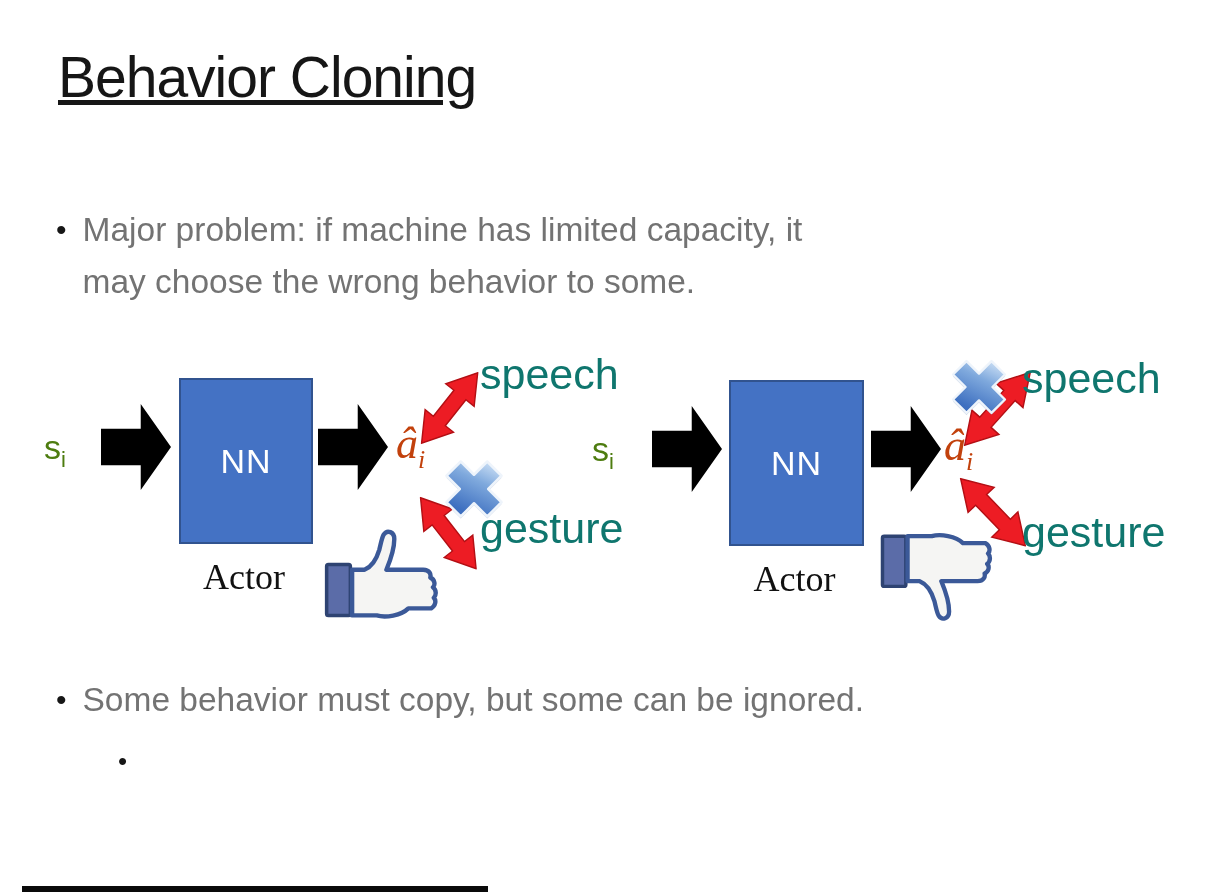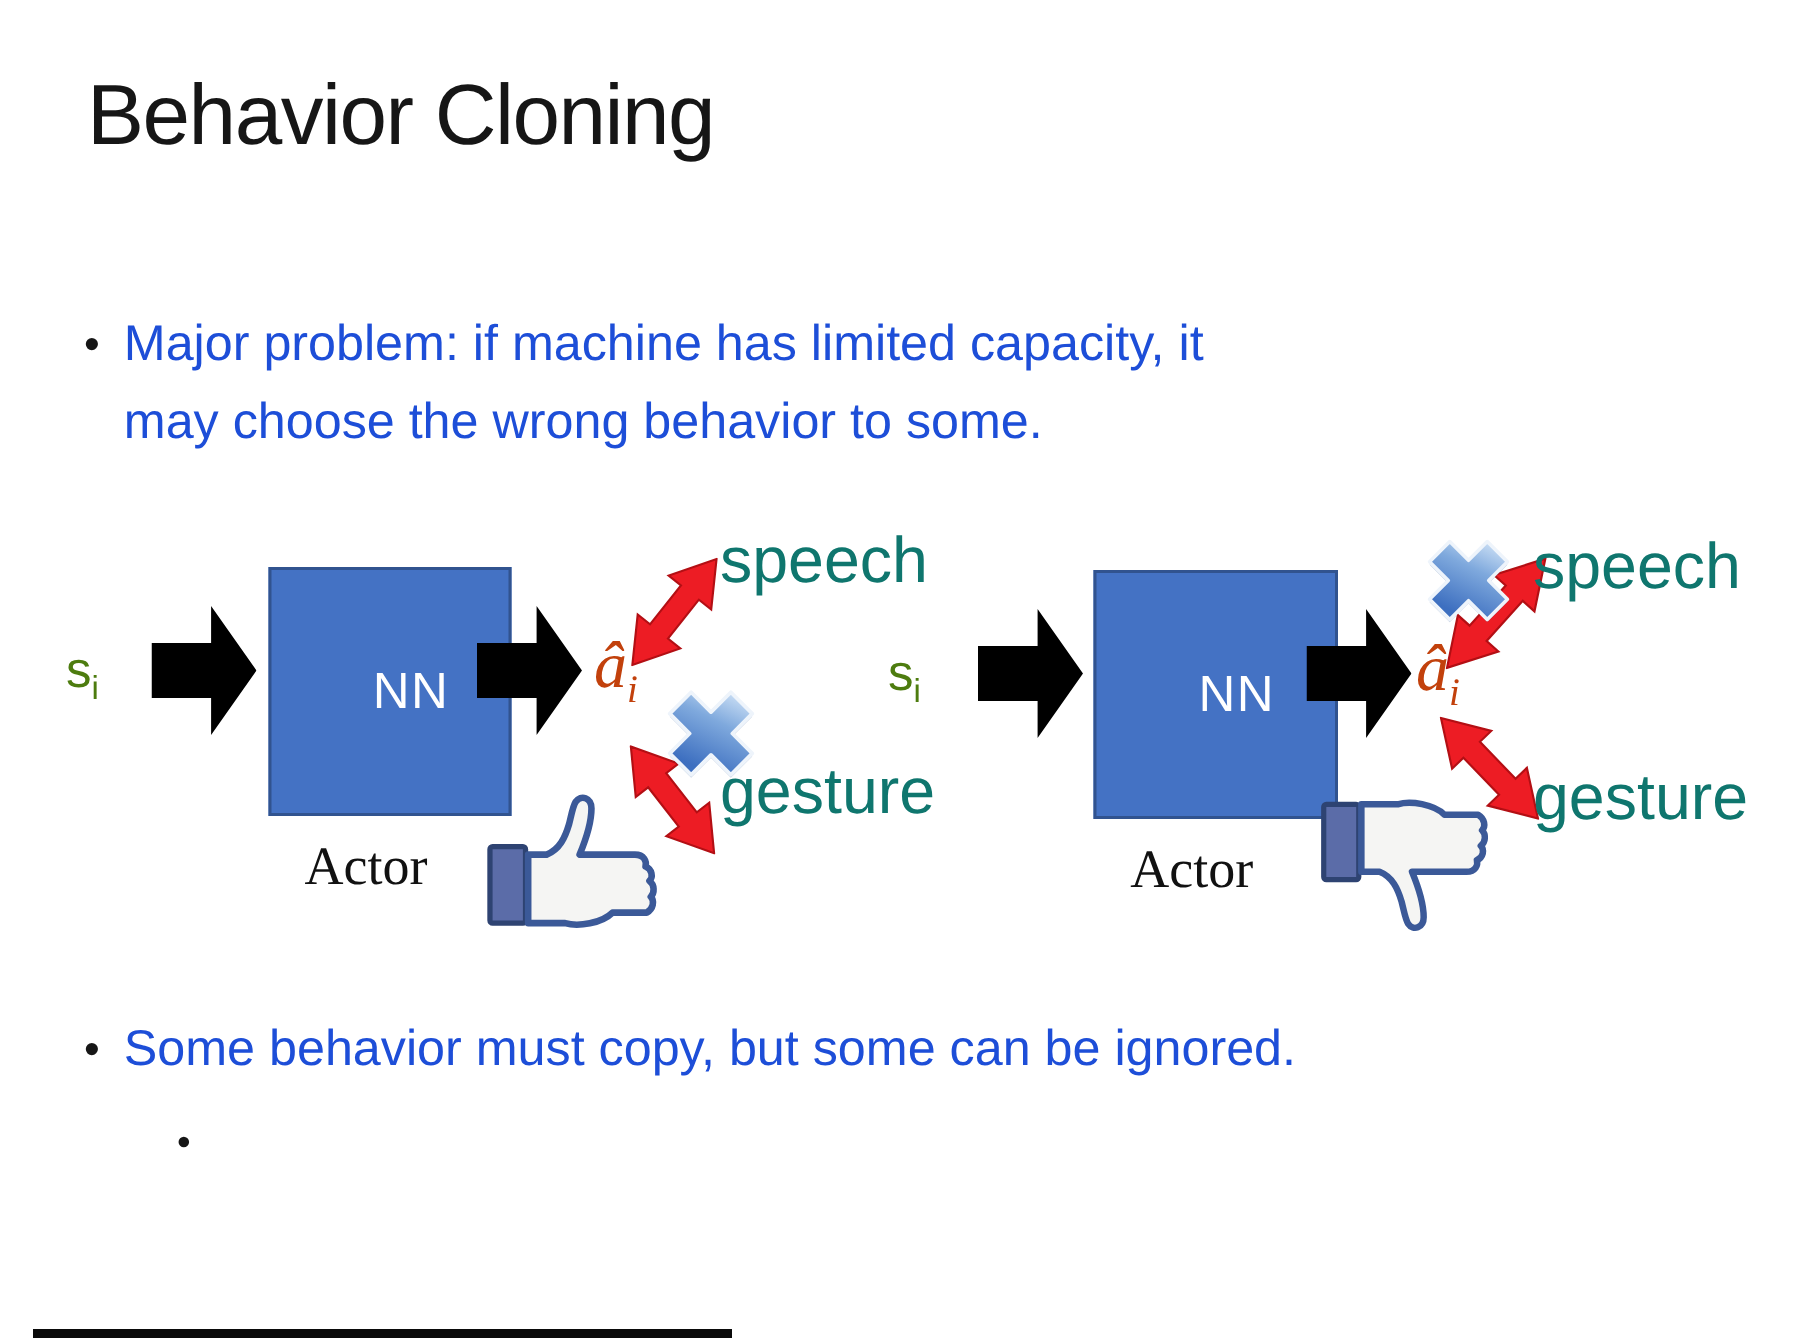--- a/index.html
+++ b/index.html
@@ -9,39 +9,39 @@
     background:#ffffff;
     overflow:hidden;
     font-family:"Liberation Sans", sans-serif;
     color:#1a1a1a;
   }
   .abs{position:absolute;}
   
   .title{
     left:58px;top:44px;
     font-size:57px;font-weight:400;letter-spacing:-1px;
-    color:#161616;white-space:nowrap;
+    color:#161616;white-space:nowrap;text-decoration:underline;
   }
   
   .bullet-row{display:flex;align-items:flex-start;}
   .bullet-dot{font-size:30px;line-height:52px;margin-right:16px;color:#161616;}
-  .bullet-text{font-size:33.5px;line-height:52px;color:#1d4ed8;}
+  .bullet-text{font-size:33.5px;line-height:52px;color:#737373;}
   .b1{left:56px;top:204px;width:1040px;}
   .b2{left:56px;top:674px;width:1100px;}
   .b2sub{left:118px;top:737px;width:1000px;}
   .b2sub .bullet-dot{font-size:26px;line-height:48px;margin-right:14px;}
   .b2sub .bullet-text{font-size:31px;line-height:48px;}
   
   .state-label{font-size:34px;color:#4d7c0f;white-space:nowrap;}
   .state-label sub{font-size:22px;}
   .math-label{font-family:"Liberation Serif", serif;font-style:italic;font-size:44px;color:#c2410c;white-space:nowrap;}
   .math-label sub{font-size:26px;}
   .nn-box{
     background:#4472C4;border:2px solid #31538f;
-    display:flex;align-items:center;justify-content:center;padding-left:28px;
+    display:flex;align-items:center;justify-content:center;
   }
   .nn-text{color:#ffffff;font-size:34px;letter-spacing:1px;}
   .actor-label{font-size:36px;color:#111;text-align:center;font-family:Liberation Serif, serif;}
   .branch-label{font-size:43px;color:#0f766e;white-space:nowrap;}
   .red-arrow{transform-origin:0 50%;}
   svg{display:block;}
   .bottom-bar{left:22px;top:886px;width:466px;height:6px;background:#0a0a0a;}
 </style>
 </head>
 <body>

